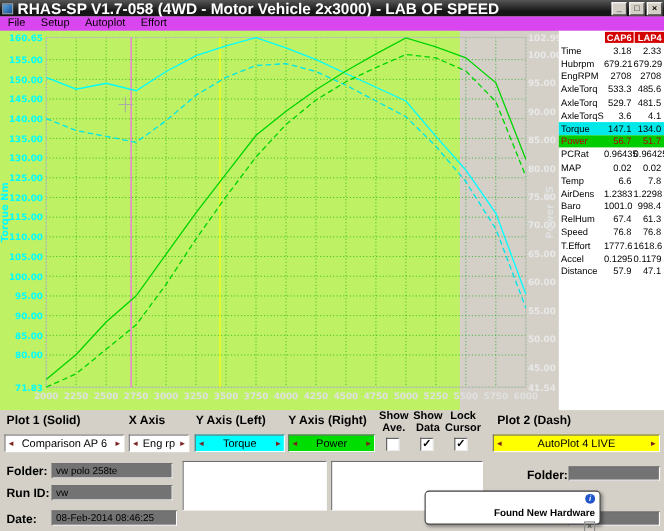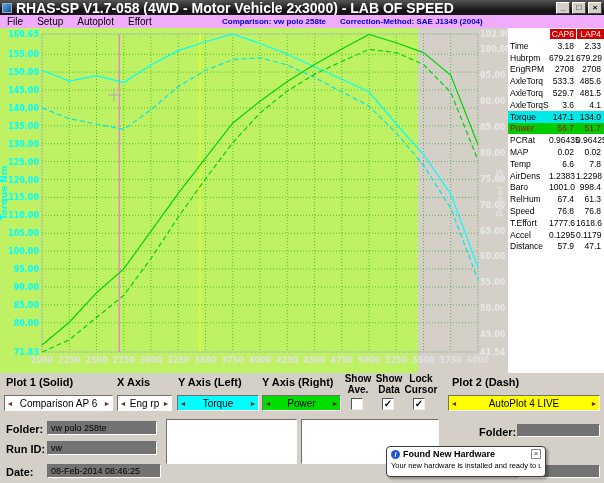--- a/index.html
+++ b/index.html
@@ -13,37 +13,37 @@
     display: flex; align-items: center; padding: 0 2px; }
   .title-icon { width: 10px; height: 10px; flex: none; margin-right: 4px;
     background: linear-gradient(135deg, #58a8e8, #184f8f); border: 1px solid #9ab; }
   .title-text { flex: 1; font-size: 14px; font-weight: bold; white-space: nowrap; overflow: hidden; }
   .win-btn { width: 14px; height: 12px; flex: none; margin-left: 2px; background: #d4d0c8;
     border: 1px solid; border-color: #fff #404040 #404040 #fff; color: #000;
     font-size: 8px; line-height: 10px; text-align: center; font-weight: bold; }
 
   
   .menubar { position: absolute; top: 15px; left: 0; right: 0; height: 13px;
-    background: #f0abfc; display: flex; font-size: 10px; }
+    background: #d946ef; display: flex; font-size: 10px; }
   .menu-item { padding: 0 7px; line-height: 13px; }
   .header-blue { position: absolute; left: 222px; top: 0; height: 13px; line-height: 13px;
     color: #0000d8; font-size: 8px; font-weight: bold; display: flex; gap: 14px; white-space: nowrap; }
 
   
   .chart-area { position: absolute; top: 28px; left: 0; width: 418px; height: 345px; background: #bef264; font-weight: bold; }
   #chart { position: absolute; inset: 0; }
   #chart text { font-family: "DejaVu Sans", sans-serif; }
 
   
   .table-panel { position: absolute; top: 28px; left: 508px; width: 96px; height: 345px;
     background: #fff; font-size: 8.5px; color: #000; }
   .trow { display: flex; height: 11.8px; align-items: center; }
   .tlabel { width: 41px; padding-left: 2px; white-space: nowrap; overflow: hidden; }
   .tval { width: 27px; text-align: right; padding-right: 2px; white-space: nowrap; }
-  .thead { height: 12px; font-weight: normal; }
+  .thead { height: 12px; font-weight: bold; }
   .thead .hcell { background: #d40000; color: #fff; margin-left: 1px; text-align: center; padding-right: 0; }
 
   
   .bottom { position: absolute; top: 373px; left: 0; width: 604px; height: 110px; background: #d4d0c8; }
   .lbl { position: absolute; font-weight: bold; font-size: 11px; white-space: nowrap; }
   .lbl2 { position: absolute; font-weight: bold; font-size: 10px; text-align: center; line-height: 1.05; }
   .combo { position: absolute; top: 22px; height: 16px; background: #fff; display: flex; align-items: center;
     border: 1px solid; border-color: #707070 #fdfdfd #fdfdfd #707070; }
   .combo.cyan { background: #00ffff; }
   .combo.green { background: #00dd00; }
@@ -56,21 +56,21 @@
   .field { position: absolute; height: 14px; background: #737373; border: 1px solid;
     border-color: #707070 #fdfdfd #fdfdfd #707070; font-size: 9px; line-height: 12px;
     padding: 0 3px; white-space: nowrap; overflow: hidden; }
   .listbox { position: absolute; background: #fff; border: 1px solid;
     border-color: #707070 #fdfdfd #fdfdfd #707070; }
 
   
   .balloon { position: absolute; left: 386px; top: 73px; width: 160px; height: 31px; z-index: 5;
     background: #fff; border: 1px solid #404040; border-radius: 4px;
     box-shadow: 2px 2px 3px rgba(0,0,0,0.35); padding: 2px 4px; }
-  .balloon-head { display: flex; align-items: flex-end; gap: 3px; }
+  .balloon-head { display: flex; align-items: flex-end; gap: 3px; flex-direction: column; }
   .info-icon { width: 9px; height: 9px; flex: none; border-radius: 50%; background: #2255cc; color: #fff;
     font-size: 7px; line-height: 9px; text-align: center; font-style: italic; font-weight: bold; }
   .balloon-title { flex: 1; font-size: 9px; font-weight: bold; white-space: nowrap; overflow: hidden; }
   .balloon-close { width: 10px; height: 10px; flex: none; border: 1px solid #888; font-size: 8px;
     line-height: 8px; text-align: center; color: #333; }
   .balloon-body { font-size: 7.5px; margin-top: 2px; white-space: nowrap; overflow: hidden; }
 </style>
 </head>
 <body>
 
@@ -82,24 +82,20 @@
     <span class="win-btn">_</span>
     <span class="win-btn">□</span>
     <span class="win-btn">×</span>
   </div>
 
   <div class="menubar">
     <span class="menu-item">File</span>
     <span class="menu-item">Setup</span>
     <span class="menu-item">Autoplot</span>
     <span class="menu-item">Effort</span>
-    <span class="header-blue">
-      <span>Comparison: vw polo 258te</span>
-      <span>Correction-Method: SAE J1349 (2004)</span>
-    </span>
   </div>
 
   <div class="chart-area">
     <svg id="chart" width="508" height="345" viewBox="0 0 508 345">
         <line x1="42" y1="6" x2="42" y2="324" stroke="#00a400" stroke-width="0.6" stroke-dasharray="1,2"></line>
         <line x1="69.25" y1="6" x2="69.25" y2="324" stroke="#00a400" stroke-width="0.6" stroke-dasharray="1,2"></line>
         <line x1="96.5" y1="6" x2="96.5" y2="324" stroke="#00a400" stroke-width="0.6" stroke-dasharray="1,2"></line>
         <line x1="123.75" y1="6" x2="123.75" y2="324" stroke="#00a400" stroke-width="0.6" stroke-dasharray="1,2"></line>
         <line x1="151" y1="6" x2="151" y2="324" stroke="#00a400" stroke-width="0.6" stroke-dasharray="1,2"></line>
         <line x1="178.25" y1="6" x2="178.25" y2="324" stroke="#00a400" stroke-width="0.6" stroke-dasharray="1,2"></line>

